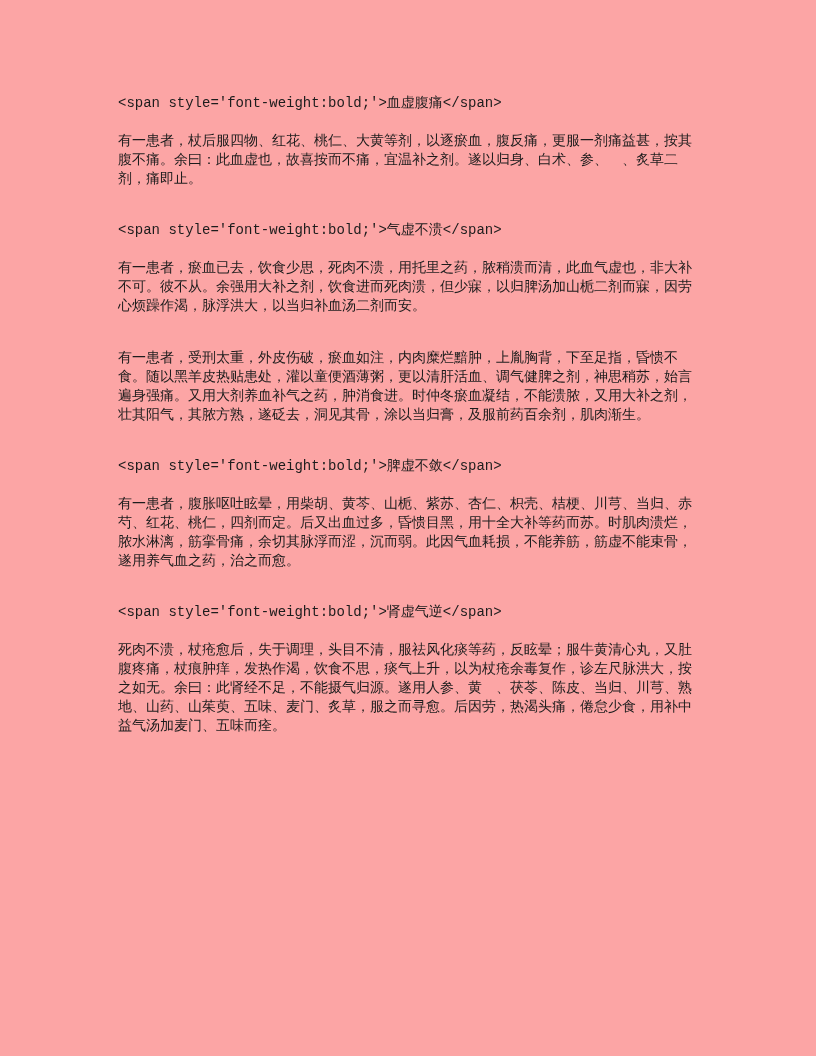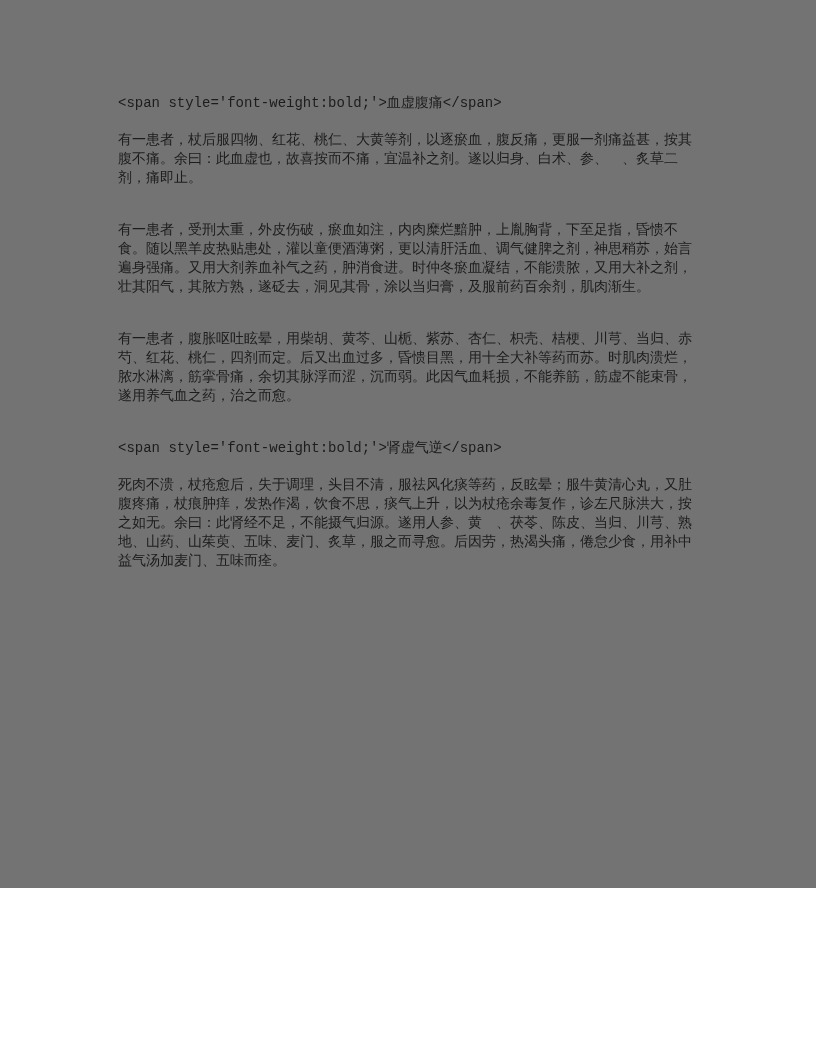--- a/index.html
+++ b/index.html
@@ -3,23 +3,23 @@
 <meta charset="utf-8">
 <style>
   html, body {
     margin: 0;
     padding: 0;
     background: #ffffff;
   }
   .page {
     position: relative;
     width: 816px;
-    height: 888px;
+    height: 1056px;
     margin: 0 auto;
-    background: #737373;
+    background: #fca5a5;
     box-sizing: border-box;
     padding: 94px 119px 0 118px;
     overflow: hidden;
     font-family: "Liberation Mono", "DejaVu Sans Mono", monospace;
     font-size: 14px;
     line-height: 19px;
     color: #1c1c1c;
   }
   .doc-section {
     margin: 0;
@@ -28,38 +28,44 @@
   .doc-heading {
     margin: 0 0 18px 0;
     font-weight: normal;
     white-space: pre-line;
   }
   .doc-para {
     margin: 0 0 33px 0;
     white-space: pre-line;
     text-align: left;
     word-break: normal;
+    font-family: Liberation Serif, serif;
   }
 </style>
 </head>
 <body>
 
 <div class="page">
 
   <section class="doc-section">
     <div class="doc-heading">&lt;span style='font-weight:bold;'&gt;血虚腹痛&lt;/span&gt;</div>
     <p class="doc-para">有一患者，杖后服四物、红花、桃仁、大黄等剂，以逐瘀血，腹反痛，更服一剂痛益甚，按其腹不痛。余曰：此血虚也，故喜按而不痛，宜温补之剂。遂以归身、白术、参、　、炙草二剂，痛即止。</p>
   </section>
 
+  <section class="doc-section">
+    <div class="doc-heading">&lt;span style='font-weight:bold;'&gt;气虚不溃&lt;/span&gt;</div>
+    <p class="doc-para">有一患者，瘀血已去，饮食少思，死肉不溃，用托里之药，脓稍溃而清，此血气虚也，非大补不可。彼不从。余强用大补之剂，饮食进而死肉溃，但少寐，以归脾汤加山栀二剂而寐，因劳心烦躁作渴，脉浮洪大，以当归补血汤二剂而安。</p>
+  </section>
 
   <section class="doc-section">
     <p class="doc-para">有一患者，受刑太重，外皮伤破，瘀血如注，内肉糜烂黯肿，上胤胸背，下至足指，昏愦不食。随以黑羊皮热贴患处，灌以童便酒薄粥，更以清肝活血、调气健脾之剂，神思稍苏，始言遍身强痛。又用大剂养血补气之药，肿消食进。时仲冬瘀血凝结，不能溃脓，又用大补之剂，壮其阳气，其脓方熟，遂砭去，洞见其骨，涂以当归膏，及服前药百余剂，肌肉渐生。</p>
   </section>
 
   <section class="doc-section">
+    <div class="doc-heading">&lt;span style='font-weight:bold;'&gt;脾虚不敛&lt;/span&gt;</div>
   </section>
 
   <section class="doc-section">
     <p class="doc-para">有一患者，腹胀呕吐眩晕，用柴胡、黄芩、山栀、紫苏、杏仁、枳壳、桔梗、川芎、当归、赤芍、红花、桃仁，四剂而定。后又出血过多，昏愦目黑，用十全大补等药而苏。时肌肉溃烂，脓水淋漓，筋挛骨痛，余切其脉浮而涩，沉而弱。此因气血耗损，不能养筋，筋虚不能束骨，遂用养气血之药，治之而愈。</p>
   </section>
 
   <section class="doc-section">
     <div class="doc-heading">&lt;span style='font-weight:bold;'&gt;肾虚气逆&lt;/span&gt;</div>
     <p class="doc-para">死肉不溃，杖疮愈后，失于调理，头目不清，服祛风化痰等药，反眩晕；服牛黄清心丸，又肚腹疼痛，杖痕肿痒，发热作渴，饮食不思，痰气上升，以为杖疮余毒复作，诊左尺脉洪大，按之如无。余曰：此肾经不足，不能摄气归源。遂用人参、黄　、茯苓、陈皮、当归、川芎、熟地、山药、山茱萸、五味、麦门、炙草，服之而寻愈。后因劳，热渴头痛，倦怠少食，用补中益气汤加麦门、五味而痊。</p>
   </section>

